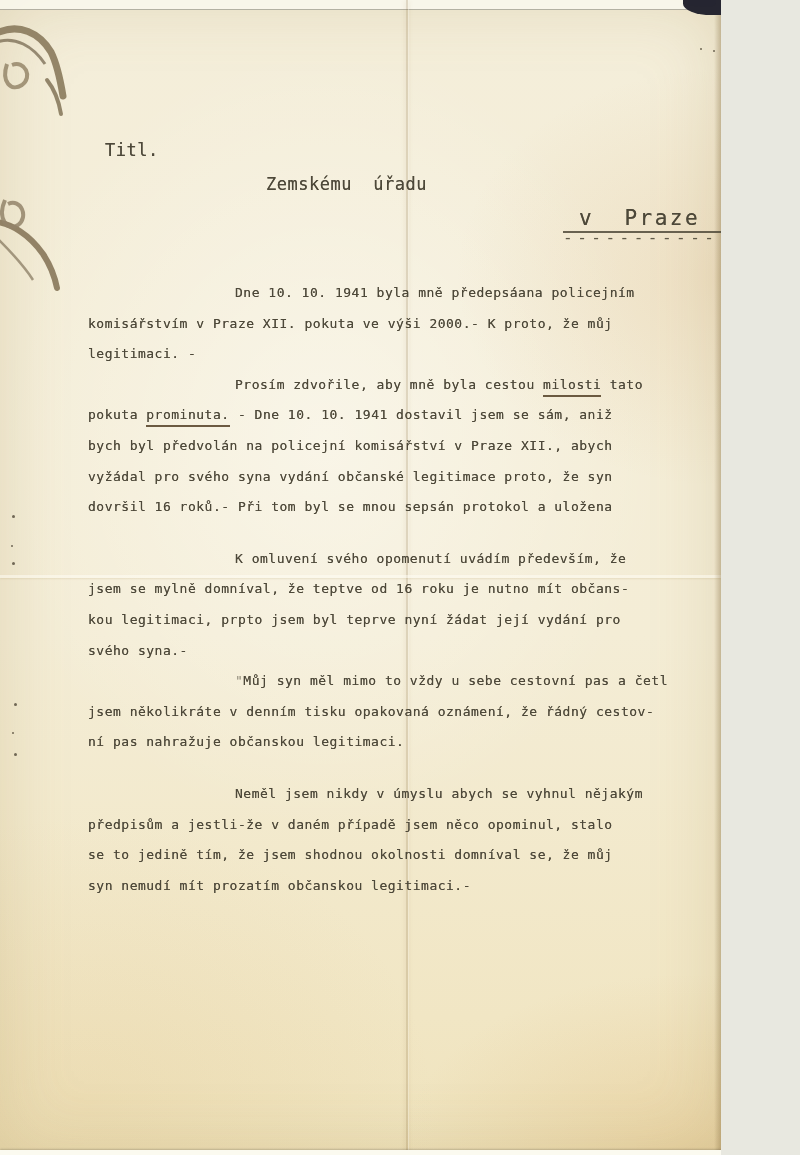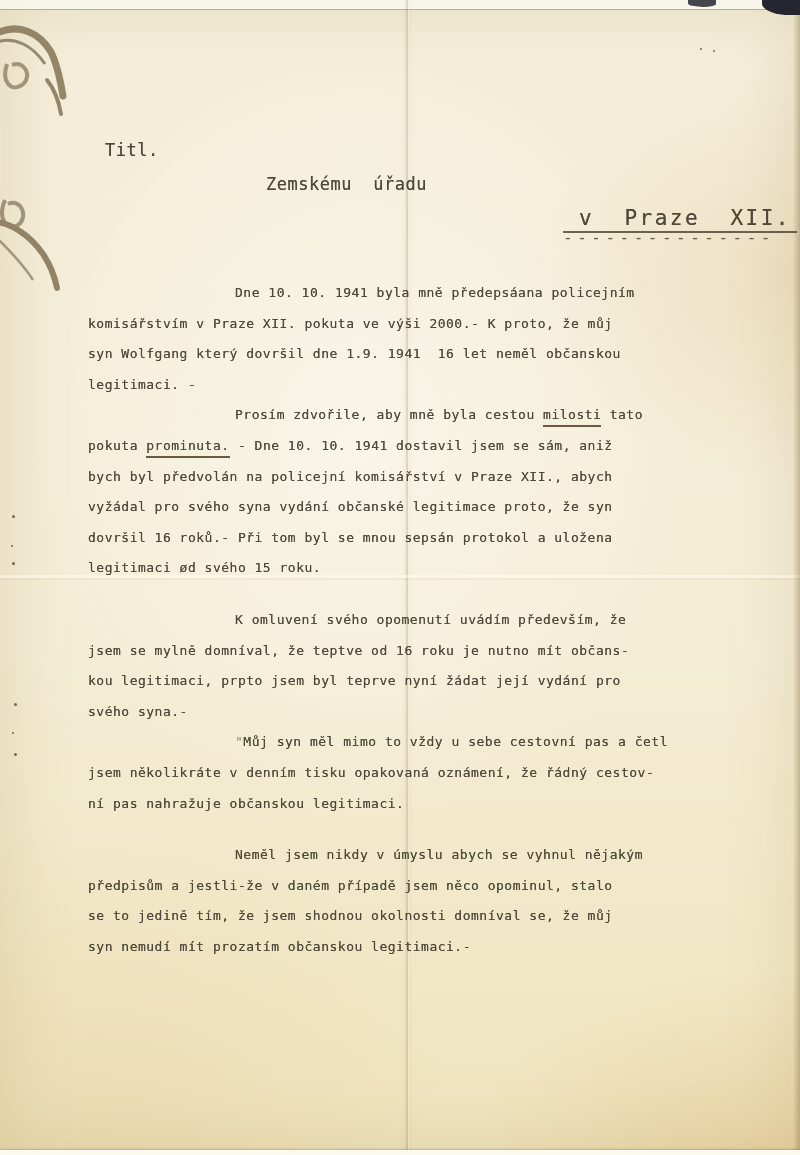--- a/index.html
+++ b/index.html
@@ -1,17 +1,17 @@
 <!DOCTYPE html>
 <html><head>
 <meta charset="utf-8">
 <style>
   html,body{margin:0;padding:0;background:#e8e8e0;}
   .page{
-    position:relative;width:800px;height:1155px;overflow:hidden;
+    position:relative;width:721px;height:1155px;overflow:hidden;
     background:
       radial-gradient(ellipse 380px 300px at 100% 24%, rgba(205,150,85,0.16), transparent 70%),
       radial-gradient(ellipse 420px 260px at 96% 100%, rgba(214,166,92,0.25), transparent 70%),
       radial-gradient(ellipse 500px 420px at 12% 96%, rgba(210,170,100,0.14), transparent 70%),
       radial-gradient(ellipse 520px 600px at 45% 38%, rgba(255,255,252,0.45), transparent 65%),
       linear-gradient(180deg, #f4eeda 0%, #f4edd6 55%, #f1e6c4 88%, #efe3bd 100%);
     box-shadow: inset 0 0 70px rgba(160,130,70,0.22);
     font-family:"DejaVu Sans Mono","Liberation Mono",monospace;
     color:#4d4839;
   }
@@ -80,28 +80,26 @@
   <div class="t salutation">Titl.</div>
   <div class="t addressee">Zemskému  úřadu</div>
   <div class="place-block">
     <span class="place-text">v  Praze  XII.</span>
     <div class="place-dashes">---------------</div>
   </div>
 
   <div class="doc-body">
       <div class="line indent"><span>Dne 10. 10. 1941 byla mně předepsáana policejním</span></div>
       <div class="line"><span>komisářstvím v Praze XII. pokuta ve výši 2000.- K proto, že můj</span></div>
-      <div class="line"><span>syn Wolfgang který dovršil dne 1.9. 1941  16 let neměl občanskou</span></div>
       <div class="line"><span>legitimaci. -</span></div>
       <div class="line indent"><span>Prosím zdvořile, aby mně byla cestou </span><span class="u-hand">milosti</span><span> tato</span></div>
       <div class="line"><span>pokuta </span><span class="u-hand">prominuta.</span><span> - Dne 10. 10. 1941 dostavil jsem se sám, aniž</span></div>
       <div class="line"><span>bych byl předvolán na policejní komisářství v Praze XII., abych</span></div>
       <div class="line"><span>vyžádal pro svého syna vydání občanské legitimace proto, že syn</span></div>
       <div class="line"><span>dovršil 16 roků.- Při tom byl se mnou sepsán protokol a uložena</span></div>
-      <div class="line"><span>legitimaci ød svého 15 roku.</span></div>
       <div class="line indent para"><span>K omluvení svého opomenutí uvádím především, že</span></div>
       <div class="line"><span>jsem se mylně domníval, že teptve od 16 roku je nutno mít občans-</span></div>
       <div class="line"><span>kou legitimaci, prpto jsem byl teprve nyní žádat její vydání pro</span></div>
       <div class="line"><span>svého syna.-</span></div>
       <div class="line indent"><span class="faint">"</span><span>Můj syn měl mimo to vždy u sebe cestovní pas a četl</span></div>
       <div class="line"><span>jsem několikráte v denním tisku opakovaná oznámení, že řádný cestov-</span></div>
       <div class="line"><span>ní pas nahražuje občanskou legitimaci.</span></div>
       <div class="line indent para"><span>Neměl jsem nikdy v úmyslu abych se vyhnul nějakým</span></div>
       <div class="line"><span>předpisům a jestli-že v daném případě jsem něco opominul, stalo</span></div>
       <div class="line"><span>se to jedině tím, že jsem shodnou okolnosti domníval se, že můj</span></div>

